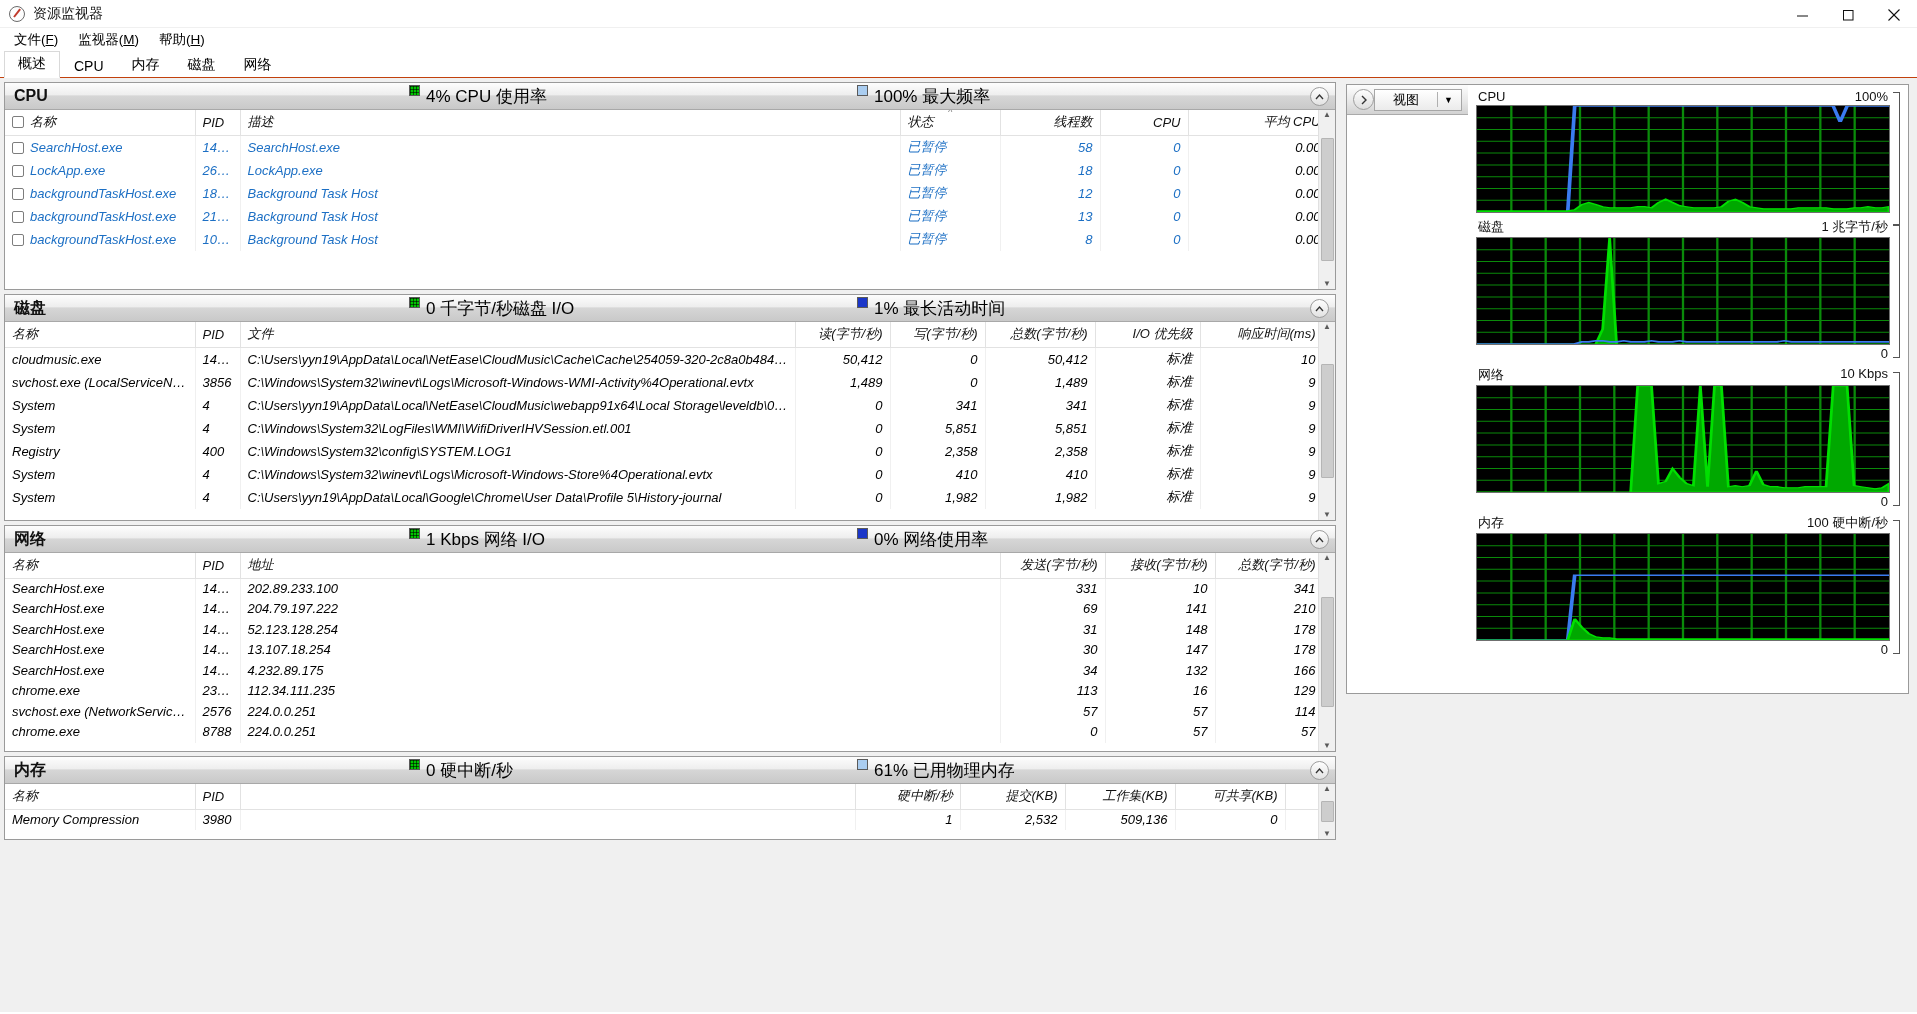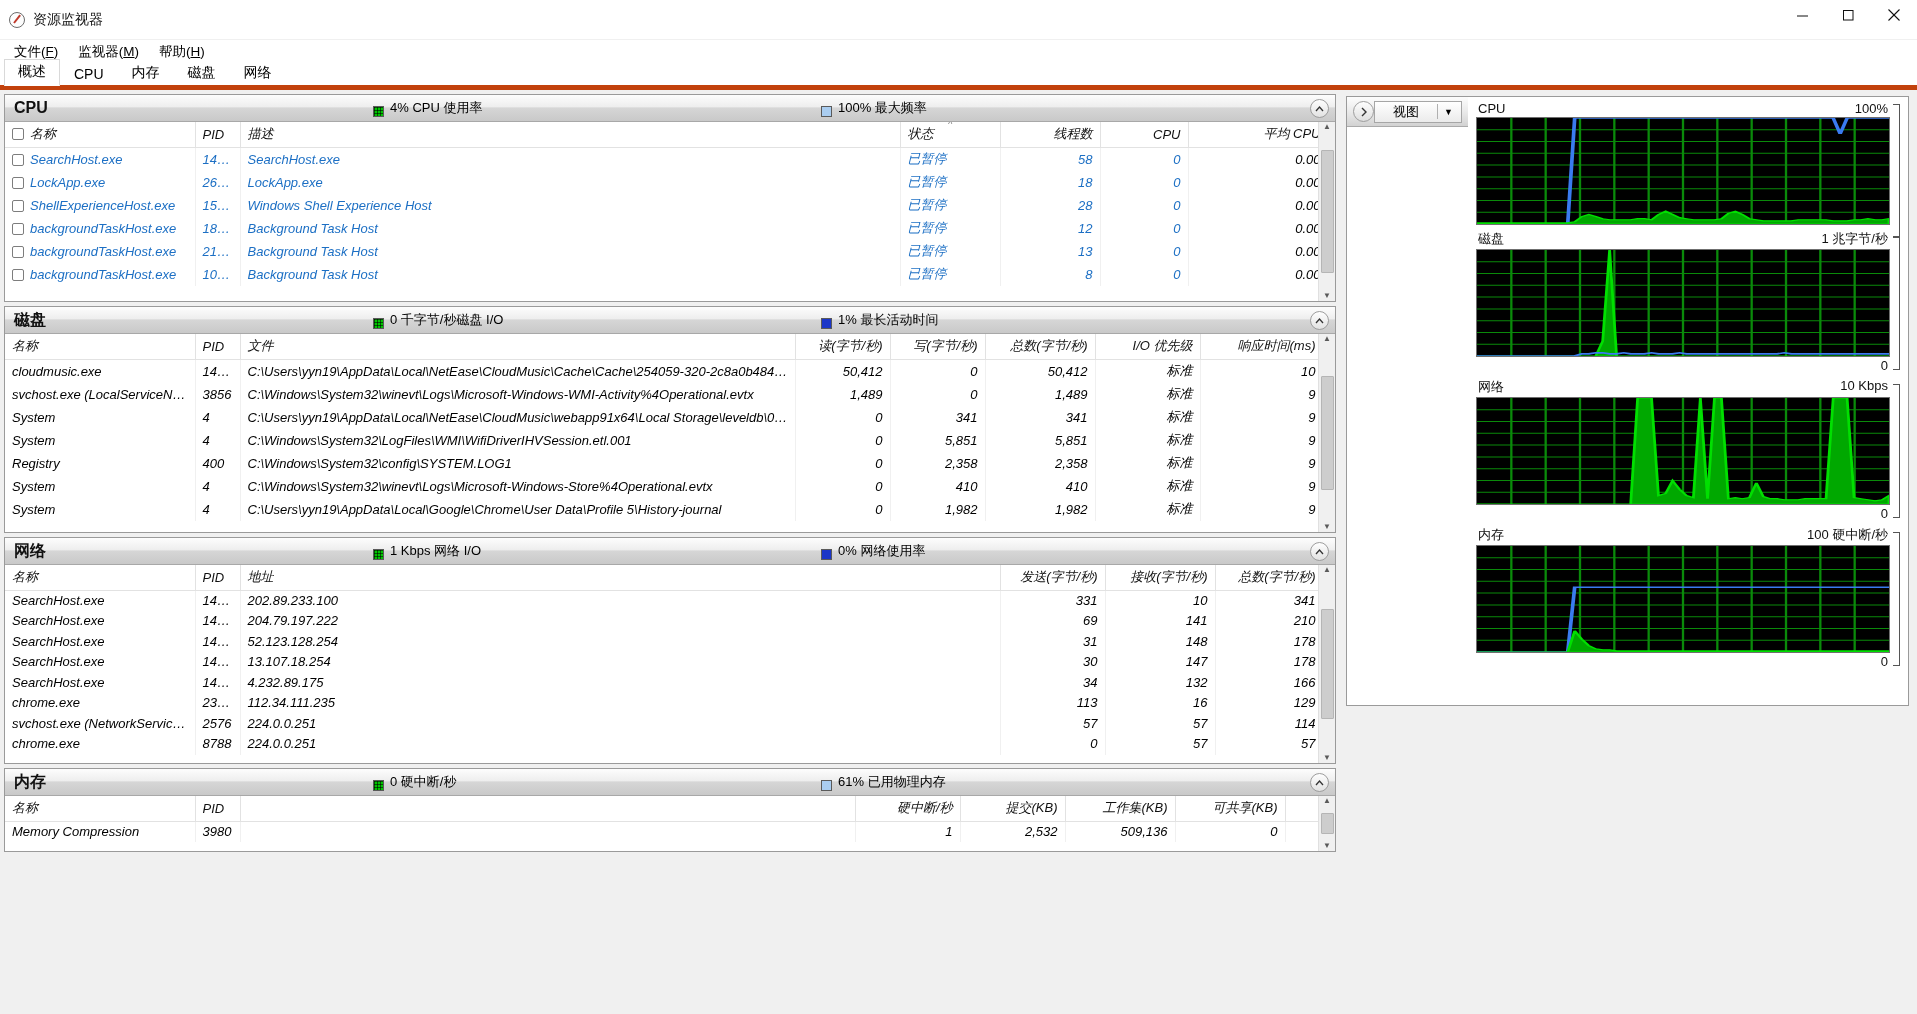--- a/index.html
+++ b/index.html
@@ -7,21 +7,21 @@
     margin: 0; padding: 0;
     width: 1917px; height: 1014px;
     overflow: hidden;
     font-family: "Liberation Sans", "DejaVu Sans", sans-serif;
     font-size: 13px;
     background: #ffffff;
     color: #000000;
   }
   
   #titlebar {
-    height: 40px; display: flex; align-items: center;
+    height: 28px; display: flex; align-items: center;
     background: #ffffff; border-bottom: 1px solid #f0f0f0;
     position: relative;
   }
   #titlebar .app-icon {
     width: 16px; height: 16px; margin: 0 8px 0 9px;
     border-radius: 50%;
     border: 1.5px solid #6b6b6b;
     background: #fdfdfd;
     position: relative; flex: none;
   }
@@ -39,21 +39,21 @@
   #wincontrols .wb svg { display:block; }
 
   
   #menubar { height: 24px; display: flex; align-items: center; padding-left: 4px; background: #fff; }
   #menubar .mi { padding: 3px 10px; font-size: 13.5px; color: #000; }
   #menubar .mi u { text-decoration: underline; }
 
   
   #tabstrip {
     height: 26px; display: flex; align-items: flex-end; padding-left: 4px;
-    background: #fff; border-bottom: 5px solid #c2410c;
+    background: #fff; border-bottom: 1px solid #c2410c;
   }
   #tabstrip .tab {
     padding: 3px 13px 4px 13px; font-size: 14px; color: #000;
     border: 1px solid transparent; border-bottom: none; position: relative; top: 1px;
   }
   #tabstrip .tab.active {
     background: #fff; border-color: #d9d9d9; border-bottom: 1px solid #fff;
   }
 
   
@@ -73,21 +73,21 @@
     display: flex; flex-direction: column; overflow: hidden;
   }
   .panel-header {
     height: 27px; flex: none; display: flex; align-items: center;
     background: linear-gradient(to bottom,#fdfdfd 0%,#eeeeee 45%,#d6d6d6 50%,#c9c9c9 100%);
     border-bottom: 1px solid #a8a8a8; position: relative;
   }
   .panel-header .sec-title {
     font-size: 16px; font-weight: bold; color: #111; padding-left: 9px; width: 330px; flex: none;
   }
-  .panel-header .meter { display: flex; align-items: flex-end; gap: 6px; font-size: 13px; }
+  .panel-header .meter { display: flex; align-items: flex-start; gap: 6px; font-size: 17px; margin-left: 36px; }
   .panel-header .meter.m1 { position: absolute; left: 368px; }
   .panel-header .meter.m2 { position: absolute; left: 816px; }
   .swatch {
     width: 11px; height: 11px; border: 1px solid #5a5a5a; flex: none; display: block;
   }
   .swatch.green {
     background:
       repeating-linear-gradient(to right, rgba(0,0,0,.55) 0 1px, transparent 1px 3px),
       repeating-linear-gradient(to bottom, rgba(0,0,0,.55) 0 1px, transparent 1px 3px),
       #00c400;
@@ -270,29 +270,20 @@
                   <td class="link num">58</td>
                   <td class="link num">0</td>
                   <td class="num">0.00</td>
                 </tr>
                 <tr>
                   <td class="link"><span class="cb"></span>LockApp.exe</td>
                   <td class="link">26604</td>
                   <td class="link">LockApp.exe</td>
                   <td class="link">已暂停</td>
                   <td class="link num">18</td>
-                  <td class="link num">0</td>
-                  <td class="num">0.00</td>
-                </tr>
-                <tr>
-                  <td class="link"><span class="cb"></span>ShellExperienceHost.exe</td>
-                  <td class="link">15732</td>
-                  <td class="link">Windows Shell Experience Host</td>
-                  <td class="link">已暂停</td>
-                  <td class="link num">28</td>
                   <td class="link num">0</td>
                   <td class="num">0.00</td>
                 </tr>
                 <tr>
                   <td class="link"><span class="cb"></span>backgroundTaskHost.exe</td>
                   <td class="link">18872</td>
                   <td class="link">Background Task Host</td>
                   <td class="link">已暂停</td>
                   <td class="link num">12</td>
                   <td class="link num">0</td>

